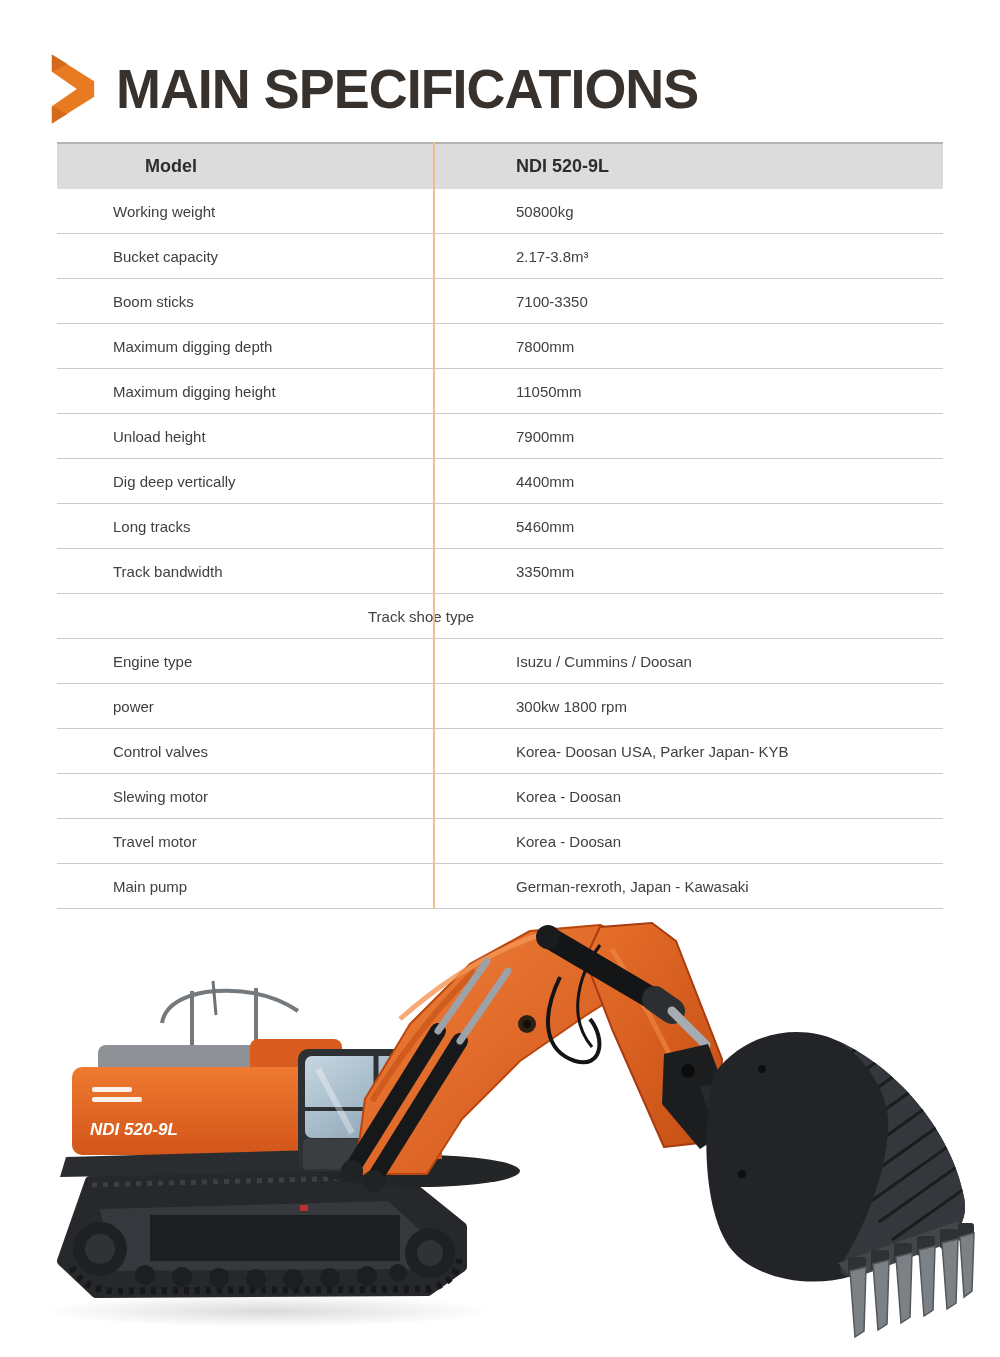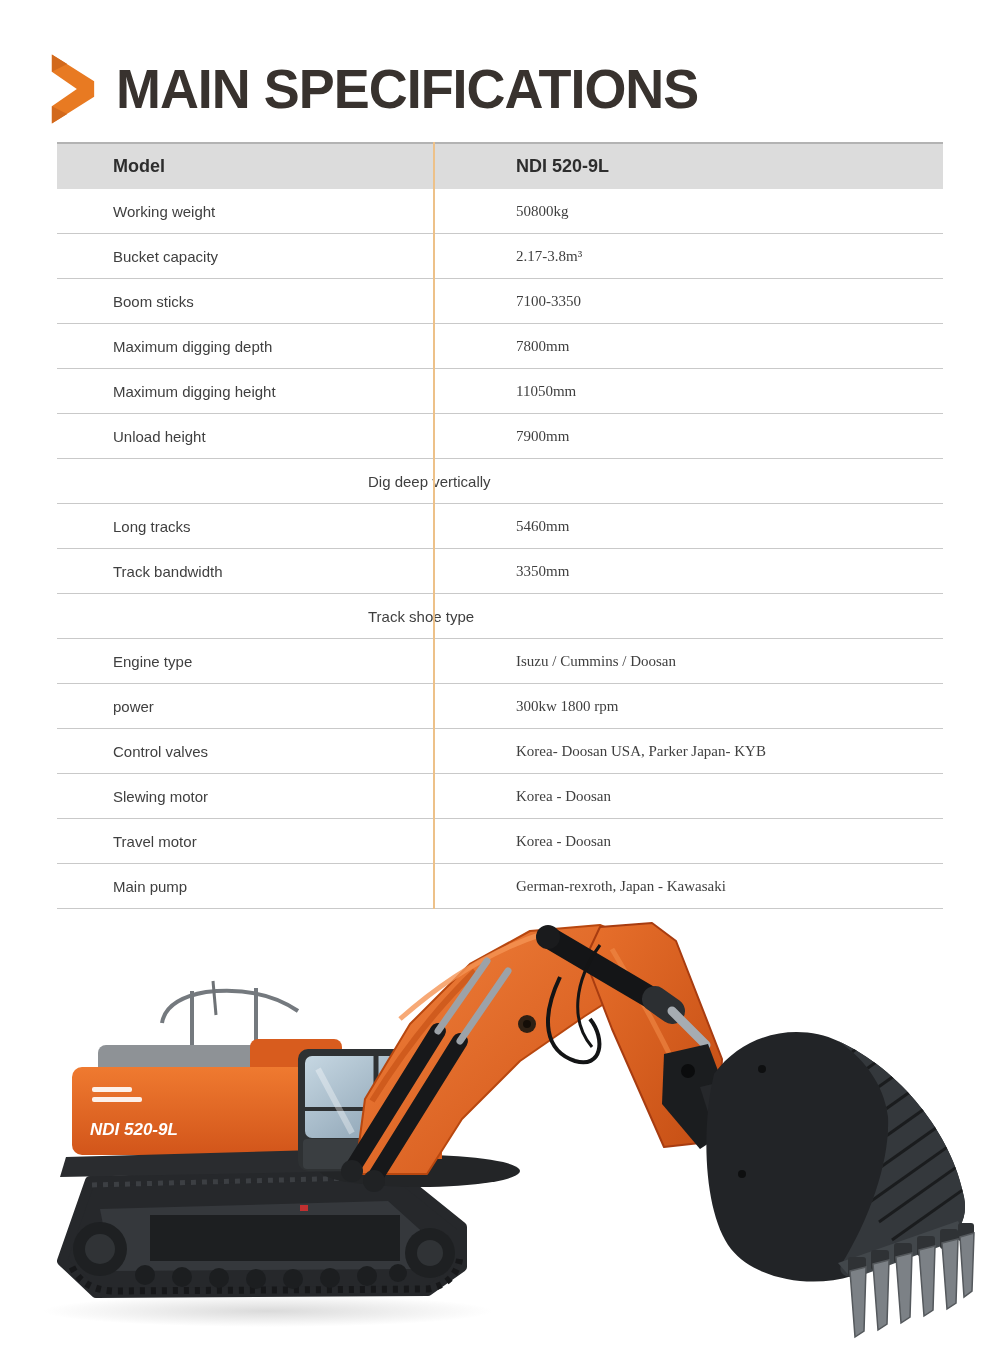--- a/index.html
+++ b/index.html
@@ -28,36 +28,36 @@
   .spec {
     position:absolute; left:57px; top:138px; width:886px;
   }
   .spec-head {
     display:flex; height:47px; align-items:center;
     background:#dcdcdc;
     border-top:2px solid #b3b3b3;
     font-size:18px; font-weight:bold; color:#2d2d2d;
     position:relative;
   }
-  .spec-head .c1 { width:376px; padding-left:56px; }
+  .spec-head .c1 { width:376px; padding-left:88px; }
   .spec-head .c2 { flex:1; padding-left:83px; }
   .spec-vline {
     position:absolute; left:376px; top:0; width:2px; height:100%;
     background:#edc189; z-index:2;
   }
   .spec-body { position:relative; }
   .spec-row {
     display:flex; height:45px; align-items:center;
     border-bottom:1px solid #c9c9c9;
     font-size:15px; color:#3f3f3f;
     background:#ffffff;
     justify-content:center;
   }
   .spec-row .c1 { width:376px; padding-left:56px; }
-  .spec-row .c2 { flex:1; padding-left:83px;font-family:Liberation Serif, serif; }
+  .spec-row .c2 { flex:1; padding-left:83px; }
   
   .figure {
     position:absolute; left:0; top:915px; width:1000px; height:442px;
   }
 </style>
 </head>
 <body>
 
 <div class="page">
 
@@ -102,20 +102,21 @@
       <div class="c2">11050mm</div>
     </div>
 
     <div class="spec-row">
       <div class="c1">Unload height</div>
       <div class="c2">7900mm</div>
     </div>
 
     <div class="spec-row">
       <div class="c1">Dig deep vertically</div>
+      <div class="c2">4400mm</div>
     </div>
 
     <div class="spec-row">
       <div class="c1">Long tracks</div>
       <div class="c2">5460mm</div>
     </div>
 
     <div class="spec-row">
       <div class="c1">Track bandwidth</div>
       <div class="c2">3350mm</div>

